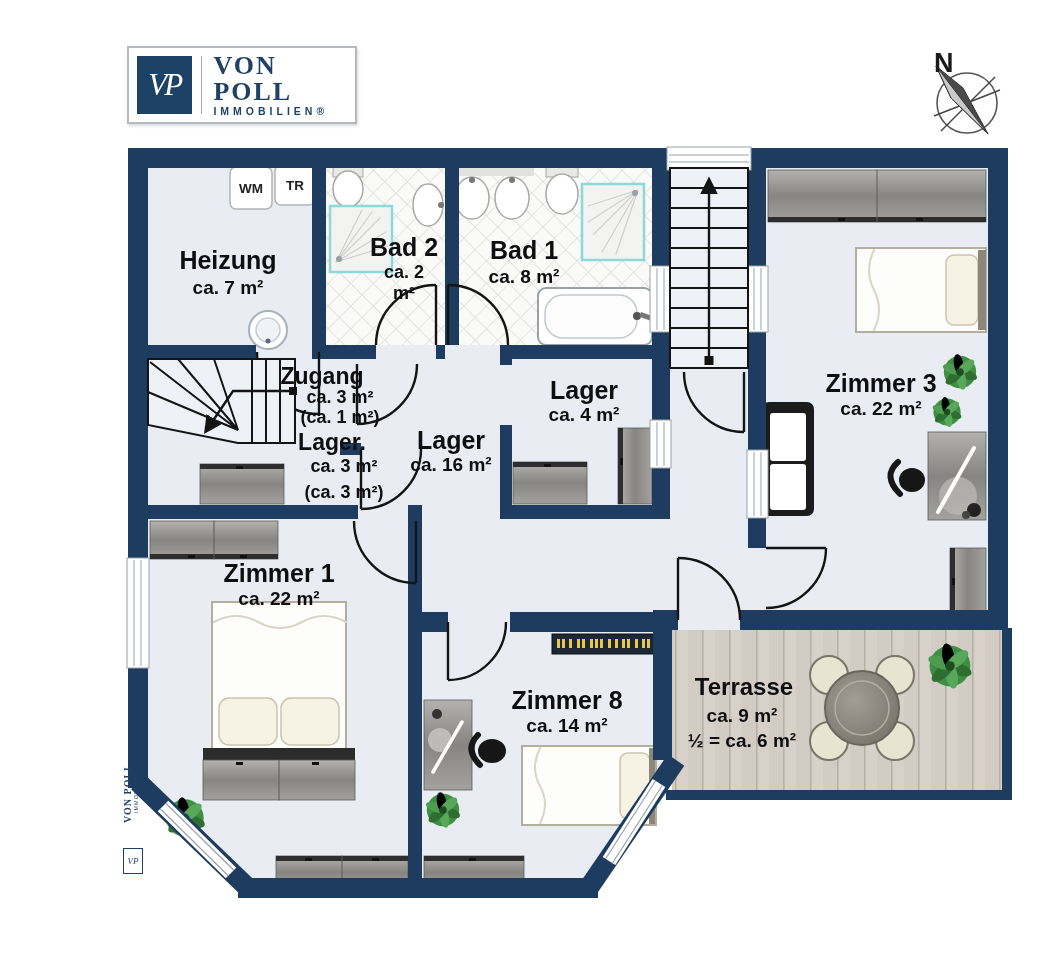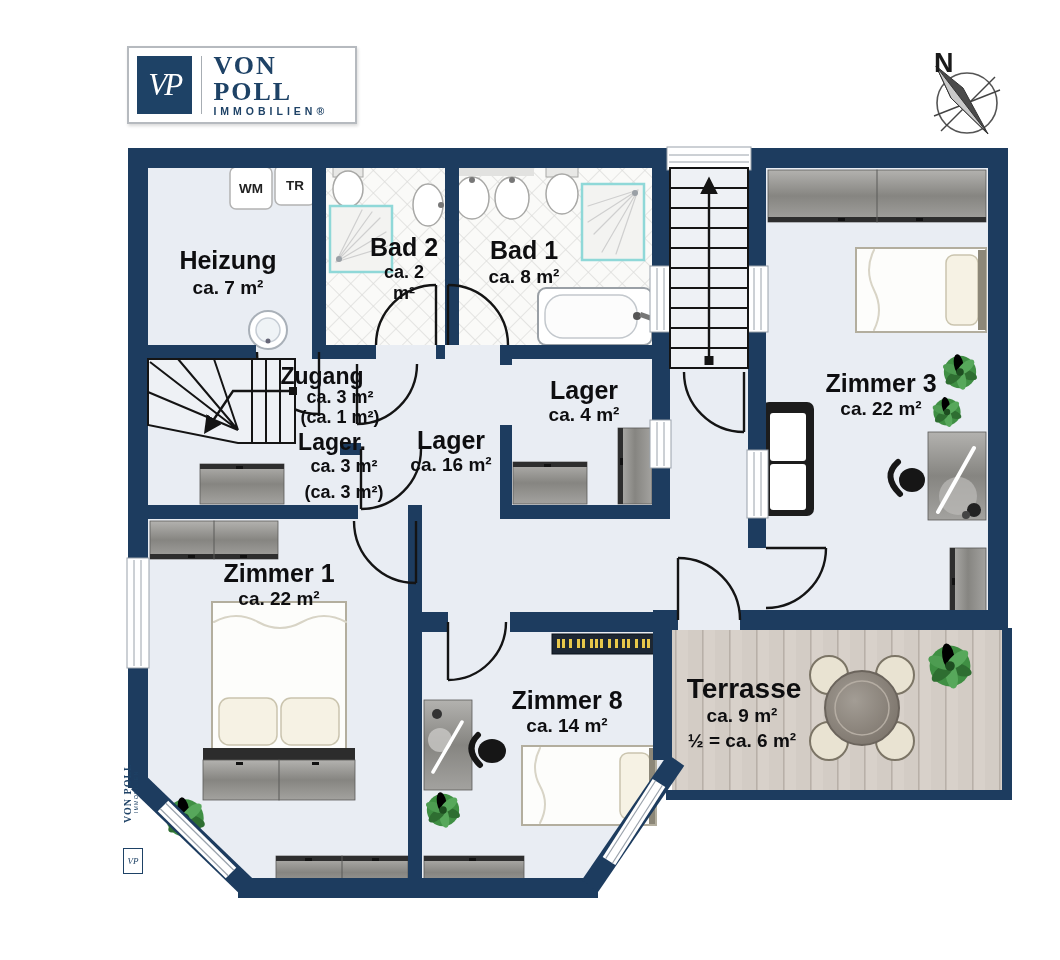--- a/index.html
+++ b/index.html
@@ -14,21 +14,21 @@
         display:flex;align-items:center;justify-content:center;
         font-family:"Liberation Serif",serif;font-style:italic;font-size:31px;letter-spacing:-3px;}
   .logo-divider{width:2px;height:58px;background:#a7adb3;margin-left:9px;}
   .logo-text{margin-left:11px;display:flex;flex-direction:column;}
   .logo-name{font-family:"Liberation Serif",serif;font-weight:700;font-size:26px;
         letter-spacing:2px;color:#1e4266;line-height:1;}
   .logo-sub{font-size:10.5px;letter-spacing:4px;color:#1e4266;margin-top:0;font-weight:600;}
   
   .rlabel{position:absolute;transform:translateX(-50%);text-align:center;font-weight:700;
         color:#0e0e10;line-height:1.1;white-space:nowrap;}
-  .n25{font-size:25px;} .n26{font-size:28px;} .n23{font-size:23px;}
+  .n25{font-size:25px;} .n26{font-size:24px;} .n23{font-size:23px;}
   .a19{font-size:19px;} .a18{font-size:18px;}
   .wrap62{white-space:normal;width:64px;line-height:1.15;}
   
   .watermark{position:absolute;left:122px;top:744px;height:98px;width:22px;
         writing-mode:vertical-rl;transform:rotate(180deg);display:flex;flex-direction:column;
         align-items:center;justify-content:flex-start;color:#1e4266;}
   .wm-name{font-family:"Liberation Serif",serif;font-weight:700;font-size:10px;letter-spacing:1px;}
   .wm-sub{font-size:5.5px;letter-spacing:1px;margin-top:2px;}
   .wm-box{position:absolute;left:123px;top:848px;width:20px;height:26px;border:1.5px solid #1e4266;
         display:flex;align-items:center;justify-content:center;background:#fff;

